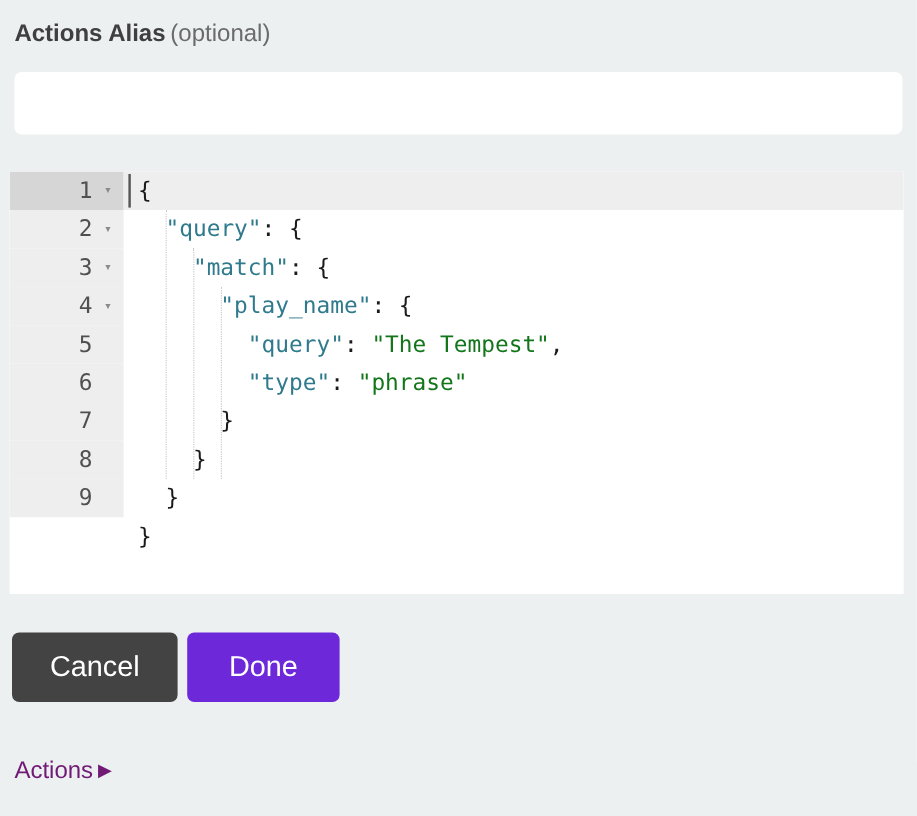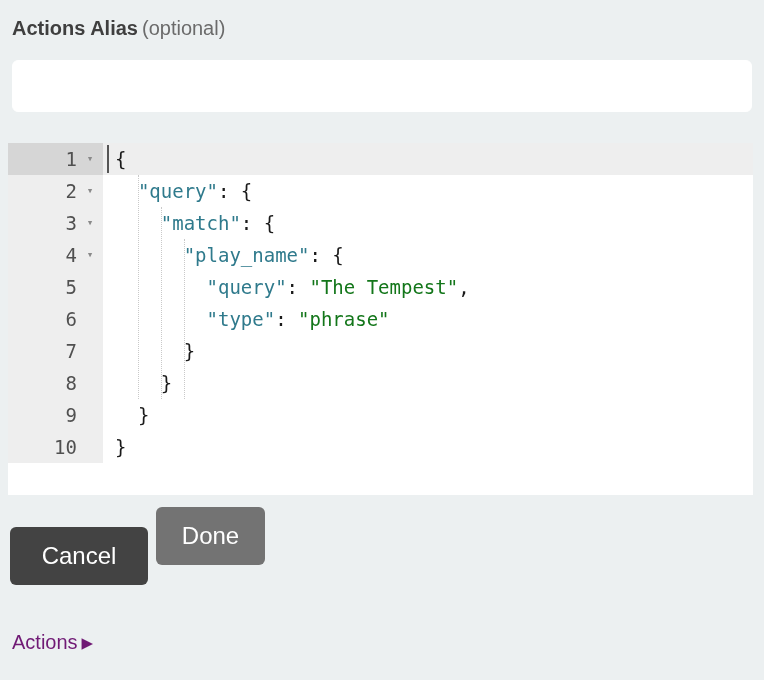--- a/index.html
+++ b/index.html
@@ -167,23 +167,23 @@
     padding: 0;
   }
   .btn-cancel {
     left: 10px;
     top: 527px;
     width: 138px;
     background: #434343;
   }
   .btn-done {
     left: 156px;
-    top: 507px;
-    width: 109px;
-    background: #737373;
+    top: 527px;
+    width: 127px;
+    background: #6d28d9;
   }
 
   
   .actions-link {
     position: absolute;
     left: 12px;
     top: 628px;
     font-size: 20px;
     line-height: 28px;
     color: #701a75;
@@ -217,21 +217,21 @@
     <div id="code-lines">
         <div class="code-line active"><div class="gutter-cell"><span class="gutter-num">1</span><span class="fold-arrow">▾</span></div><div class="code-text"><span class="tok-punct">{</span></div></div>
         <div class="code-line"><div class="gutter-cell"><span class="gutter-num">2</span><span class="fold-arrow">▾</span></div><div class="code-text"><span class="tok-punct">  </span><span class="tok-key">"query"</span><span class="tok-punct">: {</span></div></div>
         <div class="code-line"><div class="gutter-cell"><span class="gutter-num">3</span><span class="fold-arrow">▾</span></div><div class="code-text"><span class="tok-punct">    </span><span class="tok-key">"match"</span><span class="tok-punct">: {</span></div></div>
         <div class="code-line"><div class="gutter-cell"><span class="gutter-num">4</span><span class="fold-arrow">▾</span></div><div class="code-text"><span class="tok-punct">      </span><span class="tok-key">"play_name"</span><span class="tok-punct">: {</span></div></div>
         <div class="code-line"><div class="gutter-cell"><span class="gutter-num">5</span></div><div class="code-text"><span class="tok-punct">        </span><span class="tok-key">"query"</span><span class="tok-punct">: </span><span class="tok-str">"The Tempest"</span><span class="tok-punct">,</span></div></div>
         <div class="code-line"><div class="gutter-cell"><span class="gutter-num">6</span></div><div class="code-text"><span class="tok-punct">        </span><span class="tok-key">"type"</span><span class="tok-punct">: </span><span class="tok-str">"phrase"</span></div></div>
         <div class="code-line"><div class="gutter-cell"><span class="gutter-num">7</span></div><div class="code-text"><span class="tok-punct">      }</span></div></div>
         <div class="code-line"><div class="gutter-cell"><span class="gutter-num">8</span></div><div class="code-text"><span class="tok-punct">    }</span></div></div>
         <div class="code-line"><div class="gutter-cell"><span class="gutter-num">9</span></div><div class="code-text"><span class="tok-punct">  }</span></div></div>
-        <div class="code-line"><div class="gutter-cell"><span class="gutter-num">10</span></div><div class="code-text"><span class="tok-punct">}</span></div></div>
+        <div class="code-line"><div class="code-text"><span class="tok-punct">}</span></div></div>
       </div>
   </div>
 </div>
 <div class="text-cursor"></div>
 
 <button class="btn btn-cancel">Cancel</button>
 <button class="btn btn-done">Done</button>
 
 <a class="actions-link">
   <span>Actions</span><span class="actions-caret">▶</span>

